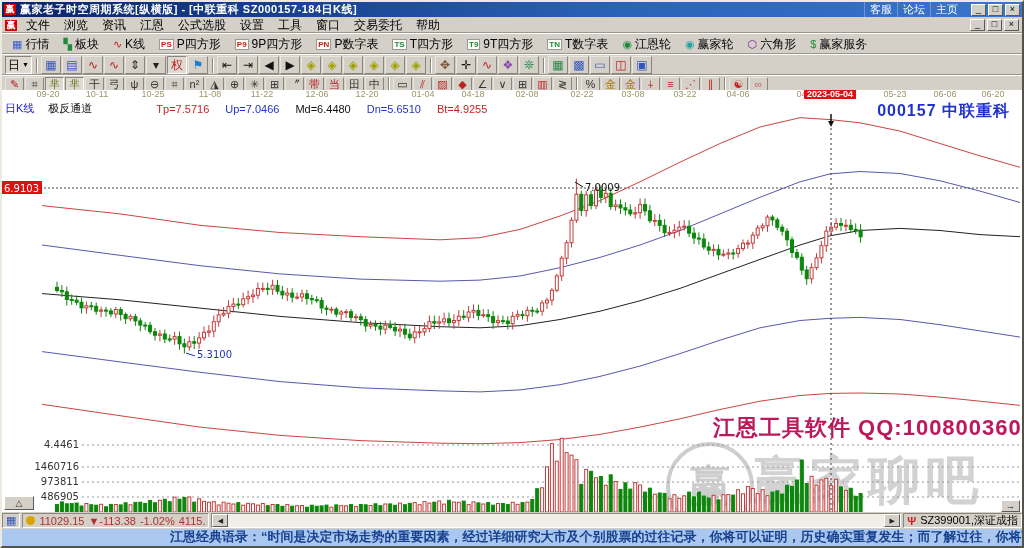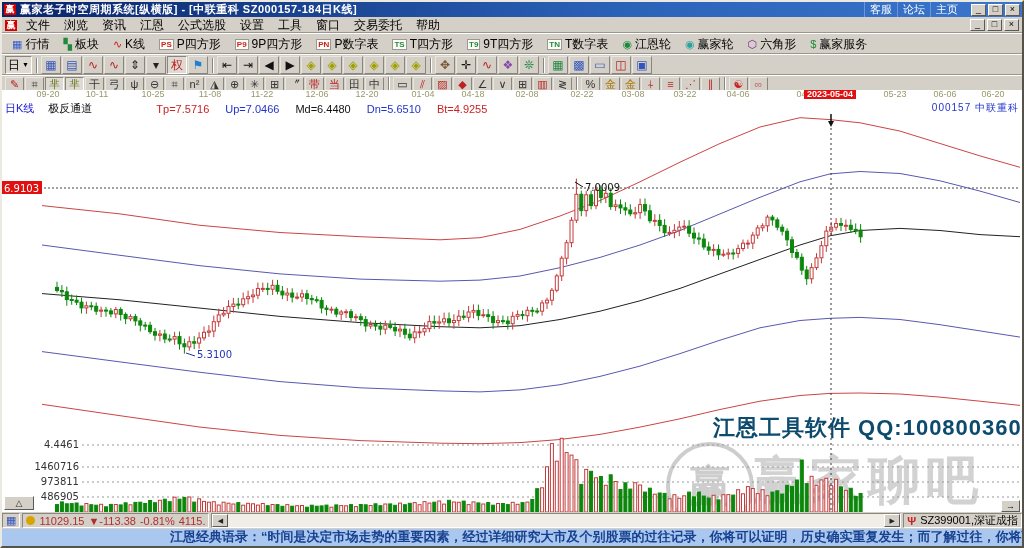--- a/index.html
+++ b/index.html
@@ -34,22 +34,22 @@
   .caret{font-size:7px}
   
   #chart{position:absolute;left:0;top:88px;width:1020px;height:422px;background:#fff;overflow:hidden}
   #plot{position:absolute;left:0;top:0;width:1020px;height:422px;z-index:2}
   .dates{position:absolute;left:0;top:0;width:100%;height:10px;z-index:3;font-size:9px;color:#98986b}
   .date-label{position:absolute;top:-1px;transform:translateX(-50%);white-space:nowrap}
   .date-label.hl{background:#e01010;color:#fff;padding:0 3px;font-weight:bold}
   .ind-row{position:absolute;left:3px;top:11px;z-index:3;font-size:11px;display:flex;align-items:center}
   .period-label{color:#1a1acc;font-weight:normal;font-size:11px;margin-right:14px}
   .ind-val{margin-right:16px;white-space:nowrap}
-  .symbol-label{position:absolute;right:3px;top:11px;z-index:3;color:#2233cc;font-size:10px;font-weight:normal;letter-spacing:1px}
-  .wm-qq{position:absolute;left:711px;top:323px;z-index:1;font-size:22px;font-weight:bold;color:#0c4a6e;white-space:nowrap;letter-spacing:1px}
+  .symbol-label{position:absolute;right:12px;top:11px;z-index:3;color:#2233cc;font-size:16px;font-weight:bold;letter-spacing:1px}
+  .wm-qq{position:absolute;left:711px;top:323px;z-index:1;font-size:22px;font-weight:bold;color:#be185d;white-space:nowrap;letter-spacing:1px}
   .wm-big{position:absolute;left:750px;top:356px;z-index:1;font-size:52px;font-weight:bold;color:#d2d2d2;letter-spacing:6px;white-space:nowrap}
   .wm-logo{position:absolute;left:664px;top:352px;width:88px;height:88px;z-index:1;border:4px solid #cdcdcd;border-radius:50%;display:flex;align-items:center;justify-content:center;color:#cdcdcd;font-size:44px;font-weight:bold}
   .btn-expand{position:absolute;left:2px;top:406px;width:30px;height:14px;z-index:4;background:#d4d0c8;border:1px solid;border-color:#fff #5a5a5a #5a5a5a #fff;font-size:9px;line-height:9px;color:#333}
   .btn-scrollr{position:absolute;left:999px;top:410px;width:19px;height:12px;z-index:4;background:#d4d0c8;border:1px solid;border-color:#fff #5a5a5a #5a5a5a #fff;font-size:9px;line-height:8px;color:#111}
   
   #statusbar{position:absolute;left:0;top:510px;width:1020px;height:17px;display:flex;align-items:stretch;gap:2px;font-size:11px;padding:1px 0}
   .panel{border:1px solid;border-color:#8a867e #fff #fff #8a867e;display:flex;align-items:center;padding:0 3px;gap:4px;white-space:nowrap}
   .dot{width:9px;height:9px;border-radius:50%;display:inline-block}
   .qv{color:#b03030}
   .sb{flex:1;display:flex;align-items:stretch;border:1px solid;border-color:#8a867e #fff #fff #8a867e;background:#d4d0c8}
@@ -925,21 +925,21 @@
 
   <div id="statusbar">
     <div class="panel">
         <span style="color:#3355bb;font-size:11px">▦</span>
       </div>
     <div class="panel" id="quotes">
         <span style="display: inline-flex; gap: 4px; align-items: center;">
           <span class="dot" style="background: rgb(217, 164, 0);"></span>
           <span class="qv">11029.15</span>
           <span class="qv">▼-113.38</span>
-          <span class="qv">-0.81%</span>
+          <span class="qv">-1.02%</span>
           <span class="qv">4115.</span>
         </span>
       </div>
     <div class="sb">
       <div class="sb-btn">◀</div>
       <div class="sb-track"></div>
       <div class="sb-btn">▶</div>
     </div>
     <div class="panel">
       <span class="sig">Ψ</span>

